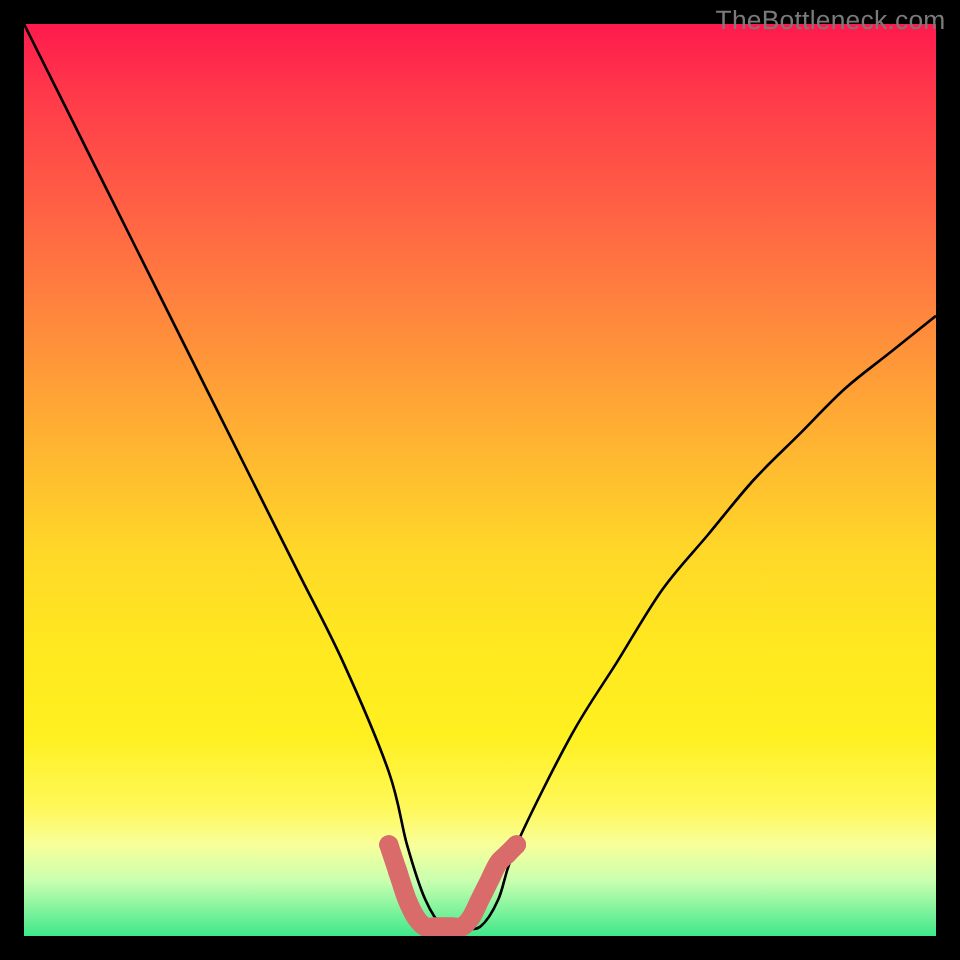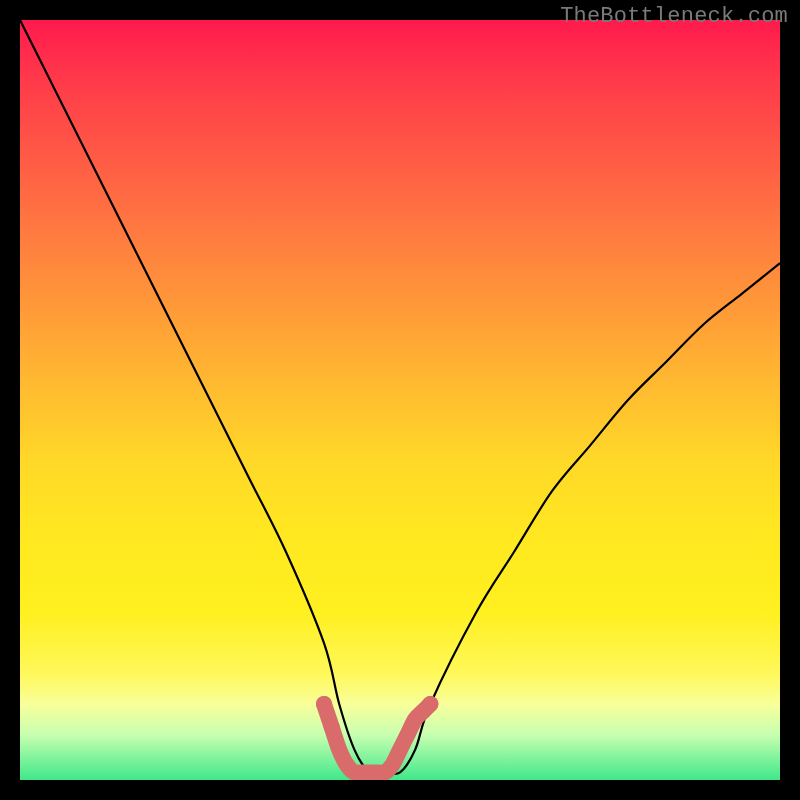--- a/index.html
+++ b/index.html
@@ -11,21 +11,20 @@
     overflow: hidden;
     font-family: Arial, Helvetica, sans-serif;
   }
   .frame {
     position: absolute;
     top: 0;
     left: 0;
     width: 800px;
     height: 800px;
     background: #000;
-    font-family: Liberation Mono, monospace;
   }
   .plot {
     position: absolute;
     top: 20px;
     left: 20px;
     width: 760px;
     height: 760px;
     background: linear-gradient(to bottom,
       #ff1a4d 0%,
       #ff3a4a 8%,

